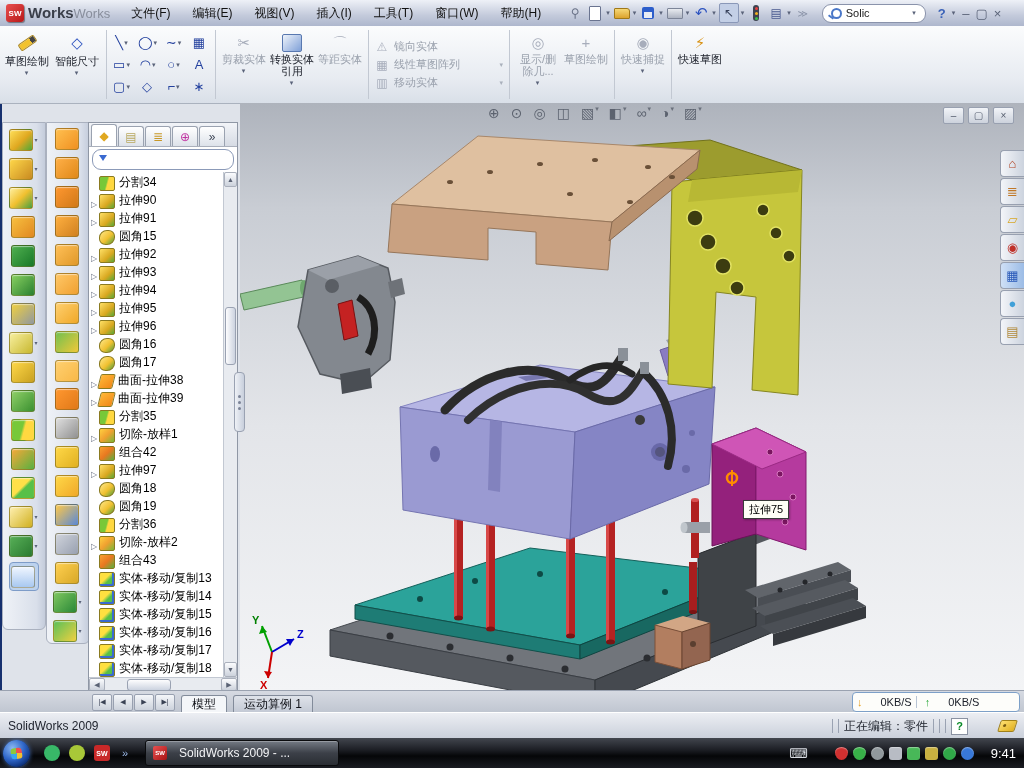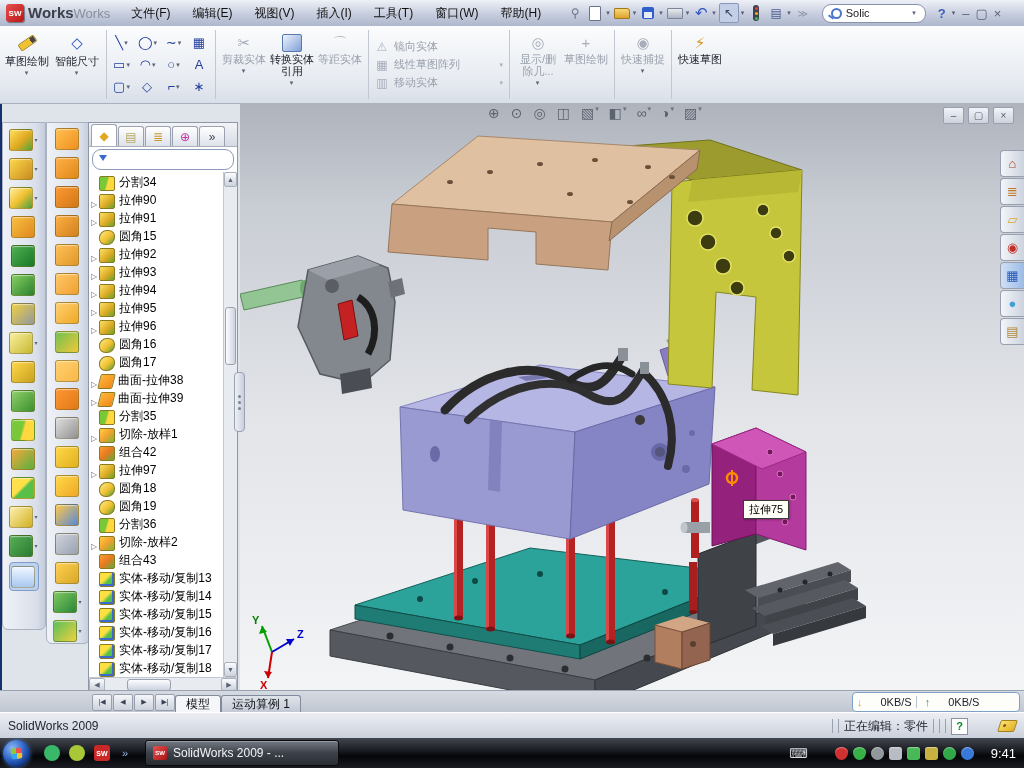--- a/index.html
+++ b/index.html
@@ -122,21 +122,21 @@
   .tpbtn{width:23px;height:25px;background:linear-gradient(90deg,#f3f5f9,#ccd3de);border:1px solid #98a0b0;
     border-right:none;border-radius:4px 0 0 4px;display:flex;align-items:center;justify-content:center;font-size:13px}
   .tpbtn.active{background:linear-gradient(90deg,#cfe0f6,#9cbce6)}
   
   .modelbar{position:absolute;left:0;top:690px;width:1024px;height:22px;background:linear-gradient(#d6dae2,#bfc5d0);
     border-top:1px solid #9aa2b0;display:flex;align-items:center;z-index:6}
   .mnav{display:flex;gap:1px;margin-left:92px}
   .mnavbtn{width:18px;height:15px;font-size:7px;display:flex;align-items:center;justify-content:center;
     background:linear-gradient(#f4f6f9,#ccd2dc);border:1px solid #98a0b0;border-radius:2px;color:#3a4254}
   .mtab{height:17px;padding:0 10px;font-size:12px;line-height:17px;background:linear-gradient(#dfe3ea,#c2c8d4);
-    border:1px solid #828b9a;border-bottom:none;margin-left:0;border-radius:3px 3px 0 0;color:#101218}
+    border:1px solid #828b9a;border-bottom:none;margin-left:6px;border-radius:3px 3px 0 0;color:#101218}
   .mtab.active{background:#f4f6f9}
   .netbox{margin-left:auto;margin-right:4px;width:166px;height:18px;background:#fdfdfa;border:1px solid #7da0c8;
     border-radius:4px;display:flex;align-items:center;font-size:11px;color:#1a1e28}
   .netbox .na{font-weight:bold;margin:0 4px}
   .netbox .ndiv{width:1px;height:12px;background:#b8c4d4;margin:0 4px}
   
   .statusbar{position:absolute;left:0;top:712px;width:1024px;height:26px;
     background:linear-gradient(#eceef3,#c9cfda);border-top:1px solid #fff;display:flex;align-items:center;font-size:12px;color:#1c202a;z-index:6}
   .statusbar .lefttext{margin-left:8px}
   .statusright{margin-left:auto;display:flex;align-items:center;gap:5px;margin-right:8px}
@@ -152,21 +152,21 @@
   .orb{width:27px;height:27px;border-radius:50%;margin-left:3px;flex:none;
     background:radial-gradient(circle at 35% 30%,#8ab8f2,#2f66c9 45%,#0b2d74 78%,#041838);box-shadow:0 0 4px rgba(90,150,255,.6);
     display:flex;align-items:center;justify-content:center}
   .orbflag{width:11px;height:11px;border-radius:3px;transform:rotate(-8deg);
     background:conic-gradient(#ef5050 0 25%,#f0c030 0 50%,#38a8ec 0 75%,#8cc83c 0)}
   .qlaunch{display:flex;align-items:center;gap:9px;margin-left:14px}
   .ql{width:16px;height:16px;border-radius:50%;display:flex;align-items:center;justify-content:center;color:#fff}
   .ql.sq{border-radius:3px;font-size:7px;font-weight:bold}
   .ql.chev{background:transparent;color:#9ab8e8;font-size:11px;width:12px}
   .taskbtns{display:flex;gap:6px;margin-left:14px}
-  .tbtn{width:178px;height:24px;border-radius:3px;display:flex;align-items:center;gap:6px;padding:0 7px;
+  .tbtn{width:178px;height:24px;border-radius:3px;display:flex;align-items:center;gap:12px;padding:0 7px;
     background:linear-gradient(#565b63,#2c2f35 50%,#1e2126);border:1px solid #0a0b0d;box-shadow:inset 0 1px 0 rgba(255,255,255,.25);
     color:#f2f3f5;font-size:12px;white-space:nowrap;overflow:hidden}
   .tbtn.active{background:linear-gradient(#757b85,#3c4048 50%,#2a2d33)}
   .tbtn.short{width:136px}
   .tbicon{width:14px;height:14px;border-radius:2px;background:linear-gradient(135deg,#e85050,#a81414);
     color:#fff;font-size:6px;font-weight:bold;display:flex;align-items:center;justify-content:center;flex:none}
   .tbicon.paint{background:linear-gradient(135deg,#e8d8a8 40%,#b06a30 60%)}
   .tray{margin-left:auto;display:flex;align-items:center;gap:5px;margin-right:8px}
   .tray .kbd{color:#d8dce2;font-size:13px;margin-right:22px}
   .tray-ic{width:13px;height:13px;border-radius:3px;box-shadow:inset 0 1px 1px rgba(255,255,255,.4)}

